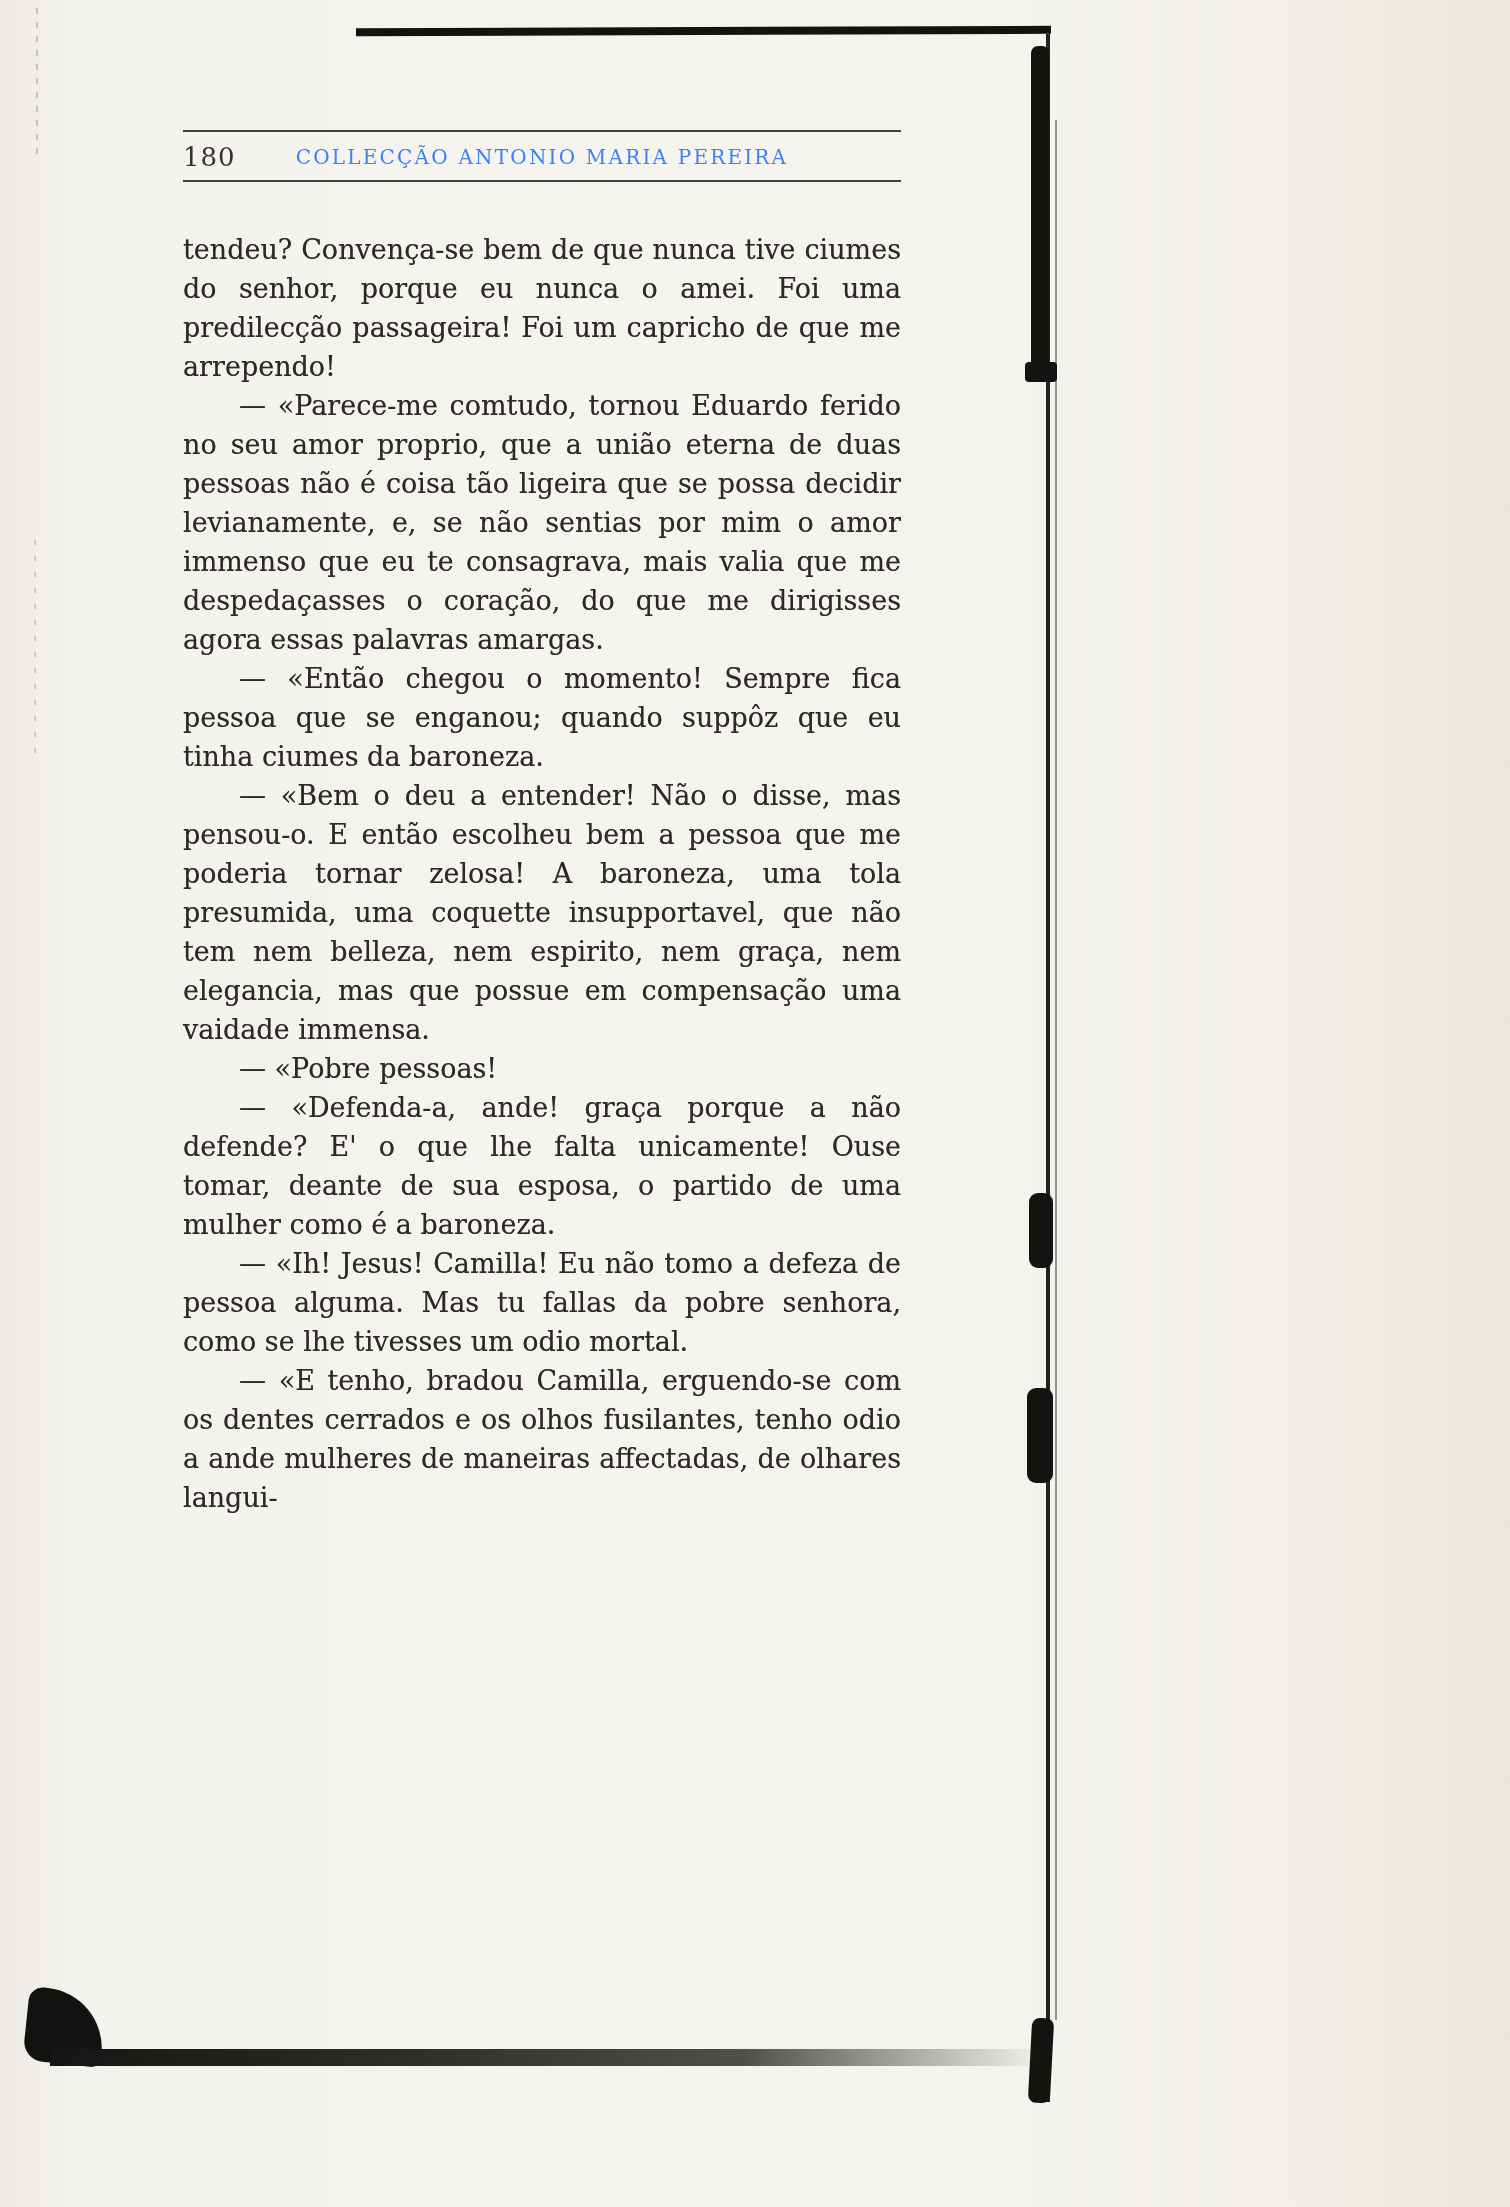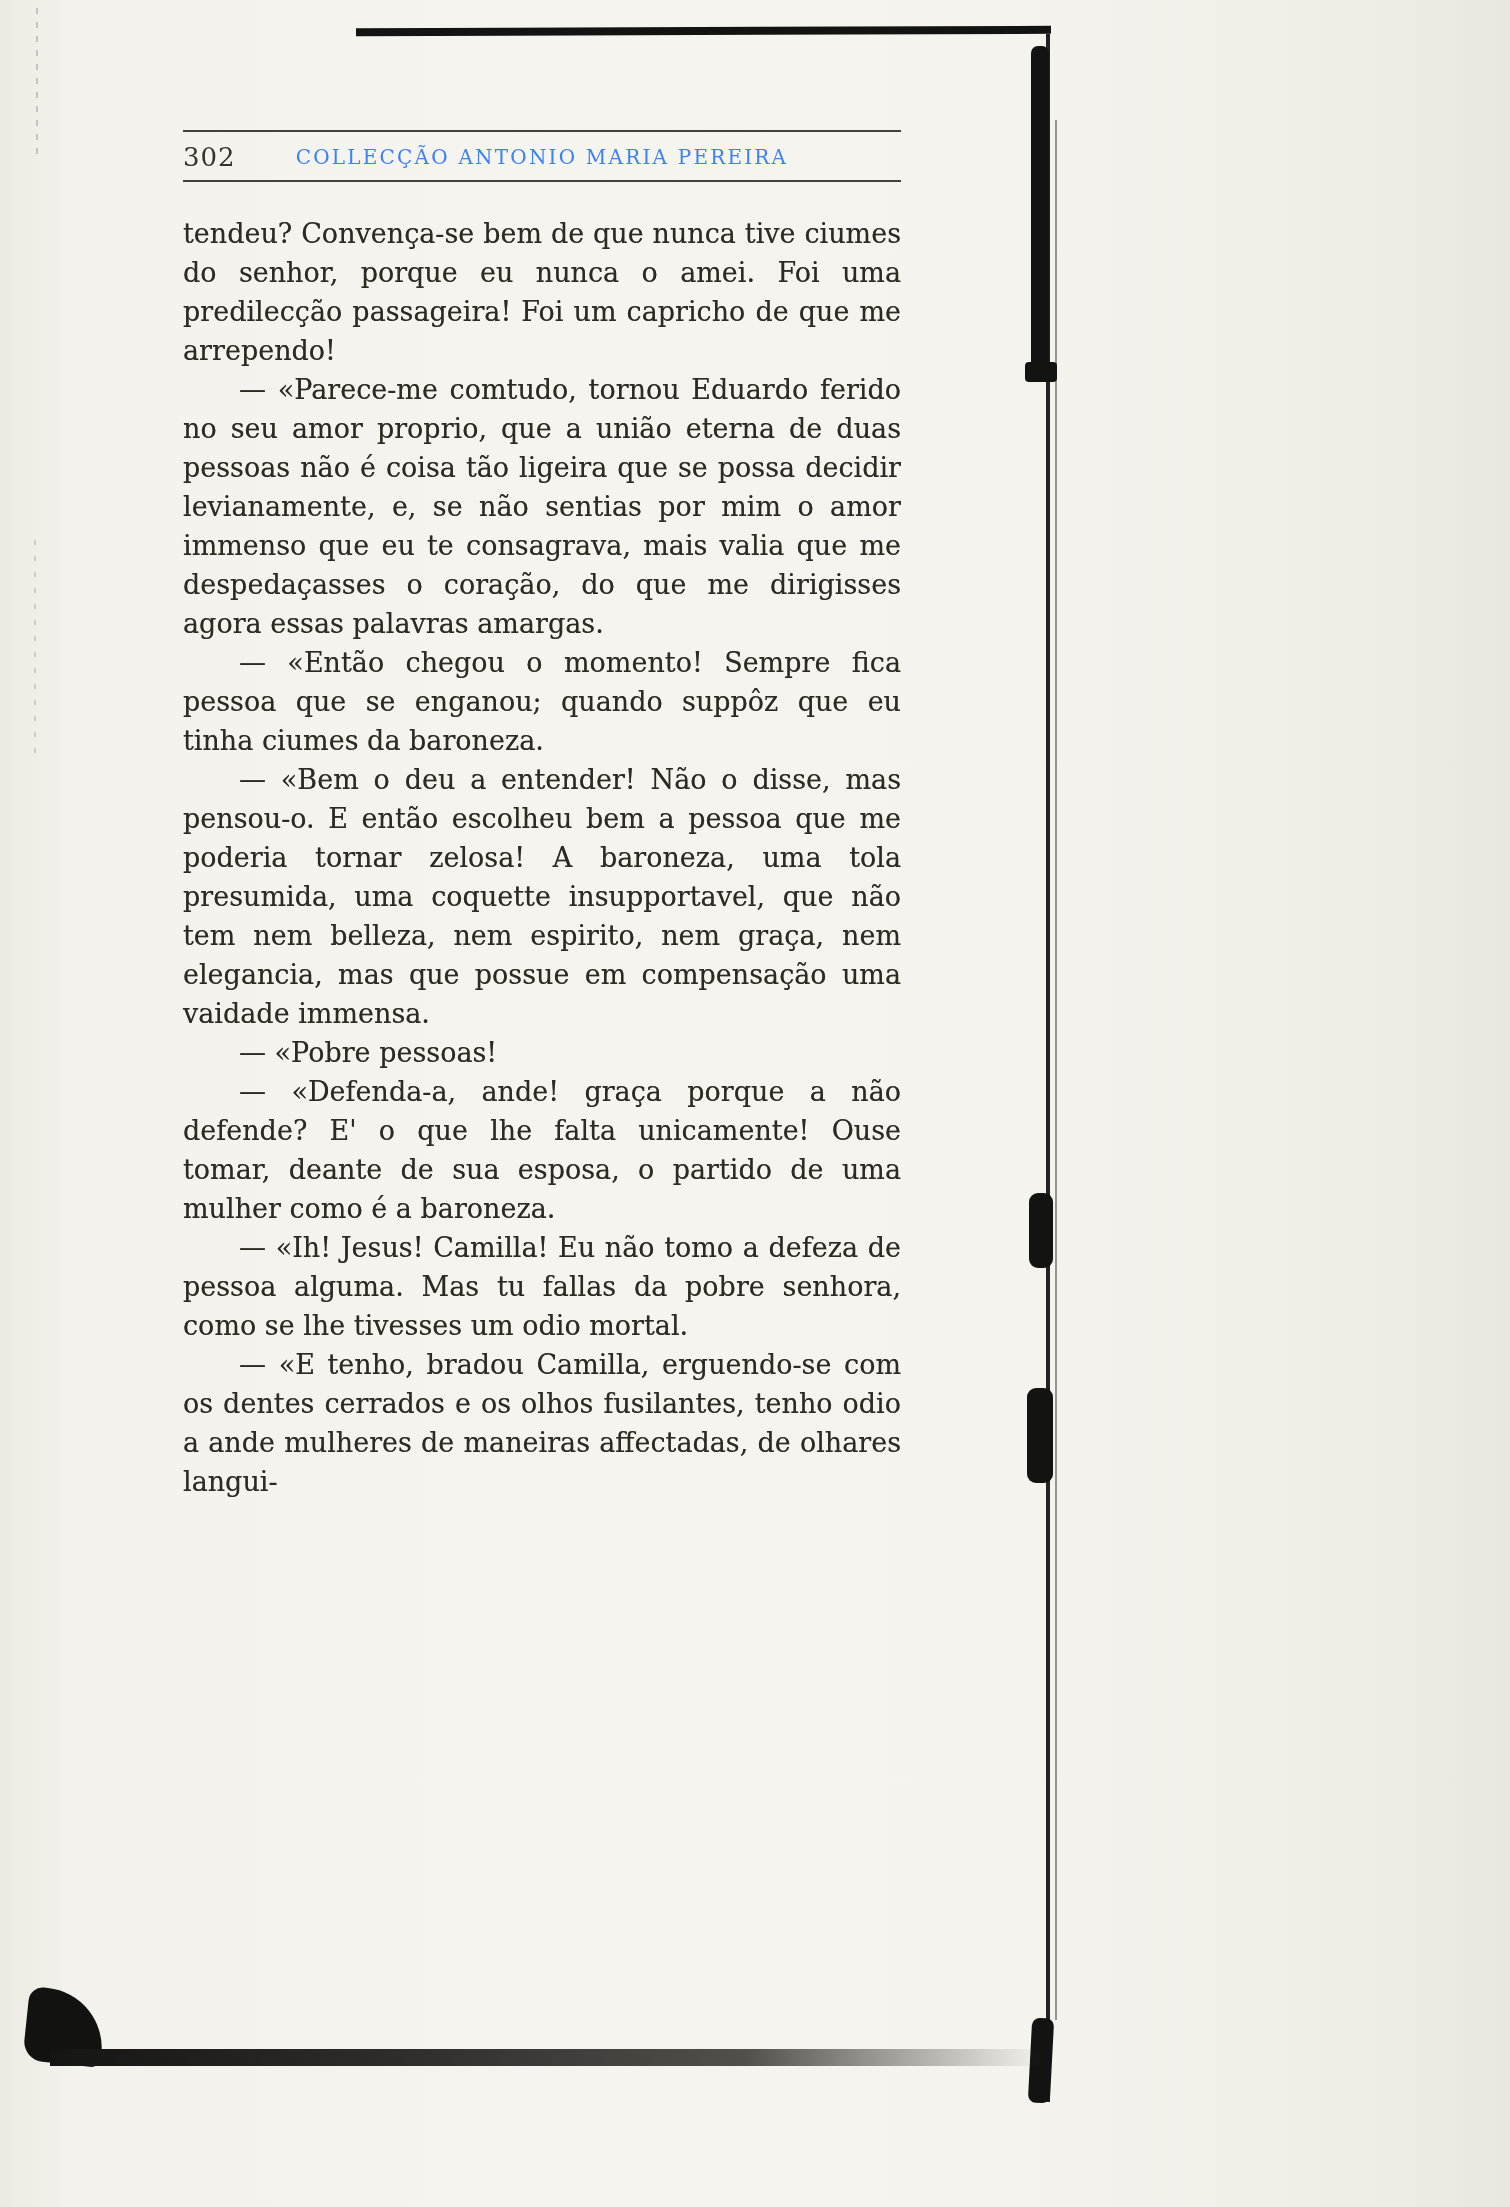--- a/index.html
+++ b/index.html
@@ -64,21 +64,21 @@
     position: absolute;
     left: 50%;
     transform: translateX(-50%);
     top: 13px;
     font-size: 20px;
     letter-spacing: 2.2px;
     white-space: nowrap;
     color: #3b82f6;
   }
   .body-text {
-    margin-top: 32px;
+    margin-top: 48px;
     font-size: 27px;
     line-height: 39px;
     text-align: justify;
     color: #2d2a24;
     text-shadow: 0 0 0.5px rgba(45,40,32,.55);
   }
   .body-text p { margin: 0; text-indent: 56px; }
   .body-text p.first { text-indent: 0; }
 </style>
 </head>
@@ -97,21 +97,21 @@
   <div class="art bottom-smudge"></div>
   <div class="art left-dots1"></div>
   <div class="art left-dots2"></div>
 </div>
 
 <main class="page">
 
   <div class="rule"></div>
 
   <div class="header-row">
-    <span class="page-number">302</span>
+    <span class="page-number">180</span>
     <span class="running-title">COLLECÇÃO ANTONIO MARIA PEREIRA</span>
   </div>
 
   <div class="rule"></div>
 
   <div class="body-text">
     <p class="first">tendeu? Convença-se bem de que nunca tive ciumes do senhor, porque eu nunca o amei. Foi uma predilecção passageira! Foi um capricho de que me arrependo!</p>
     <p>— «Parece-me comtudo, tornou Eduardo ferido no seu amor proprio, que a união eterna de duas pessoas não é coisa tão ligeira que se possa decidir levianamente, e, se não sentias por mim o amor immenso que eu te consagrava, mais valia que me despedaçasses o coração, do que me dirigisses agora essas palavras amargas.</p>
     <p>— «Então chegou o momento! Sempre fica pessoa que se enganou; quando suppôz que eu tinha ciumes da baroneza.</p>
     <p>— «Bem o deu a entender! Não o disse, mas pensou-o. E então escolheu bem a pessoa que me poderia tornar zelosa! A baroneza, uma tola presumida, uma coquette insupportavel, que não tem nem belleza, nem espirito, nem graça, nem elegancia, mas que possue em compensação uma vaidade immensa.</p>

